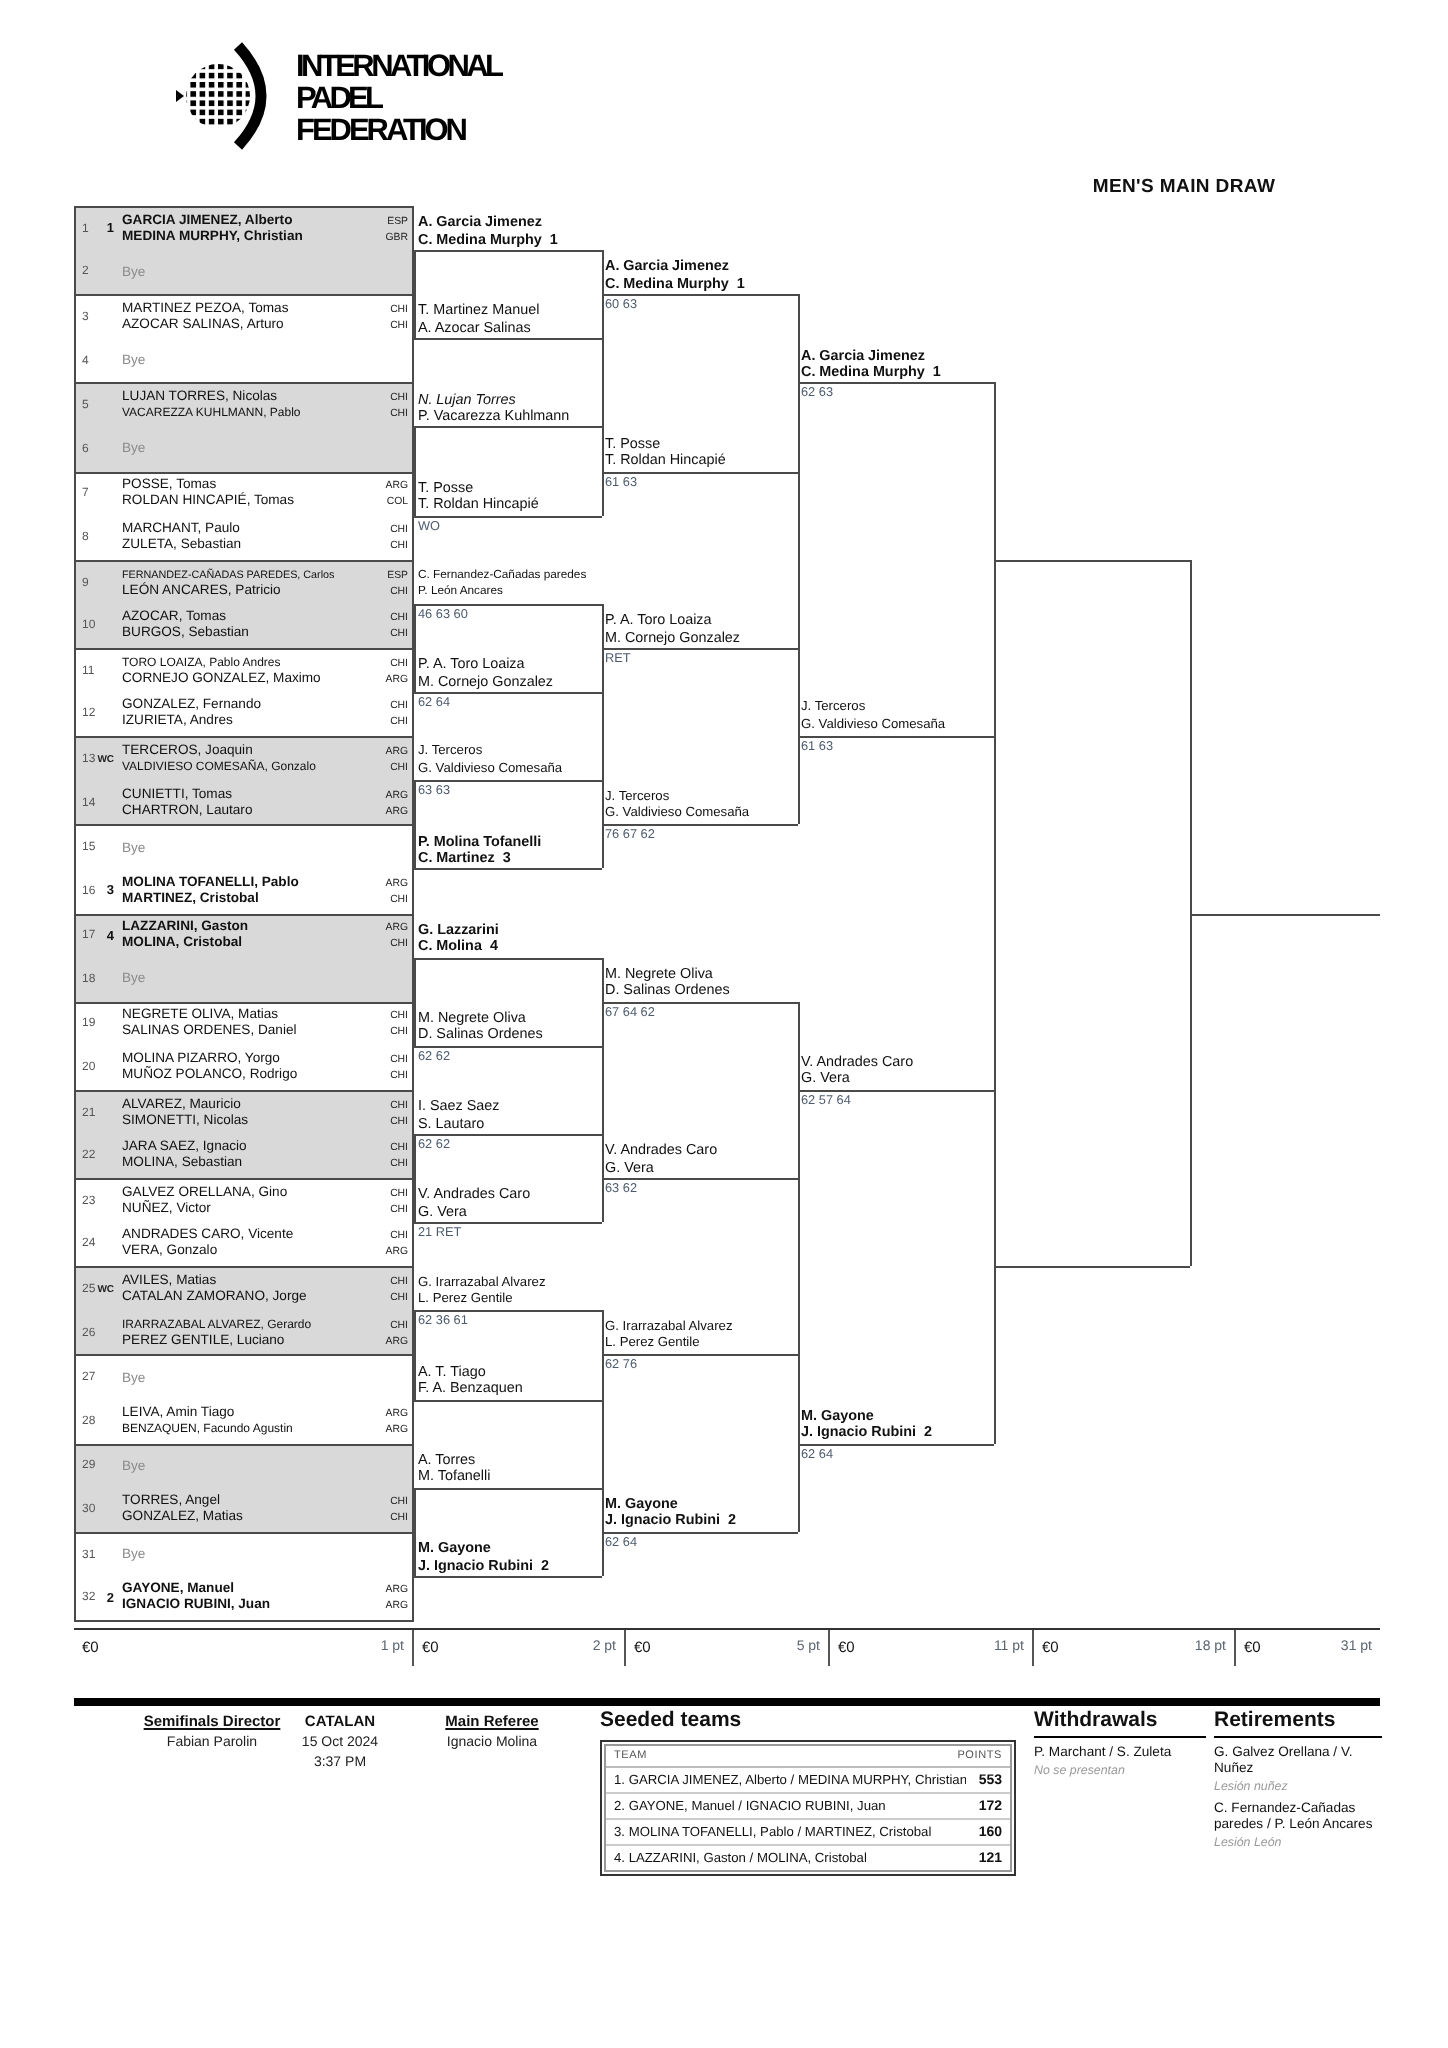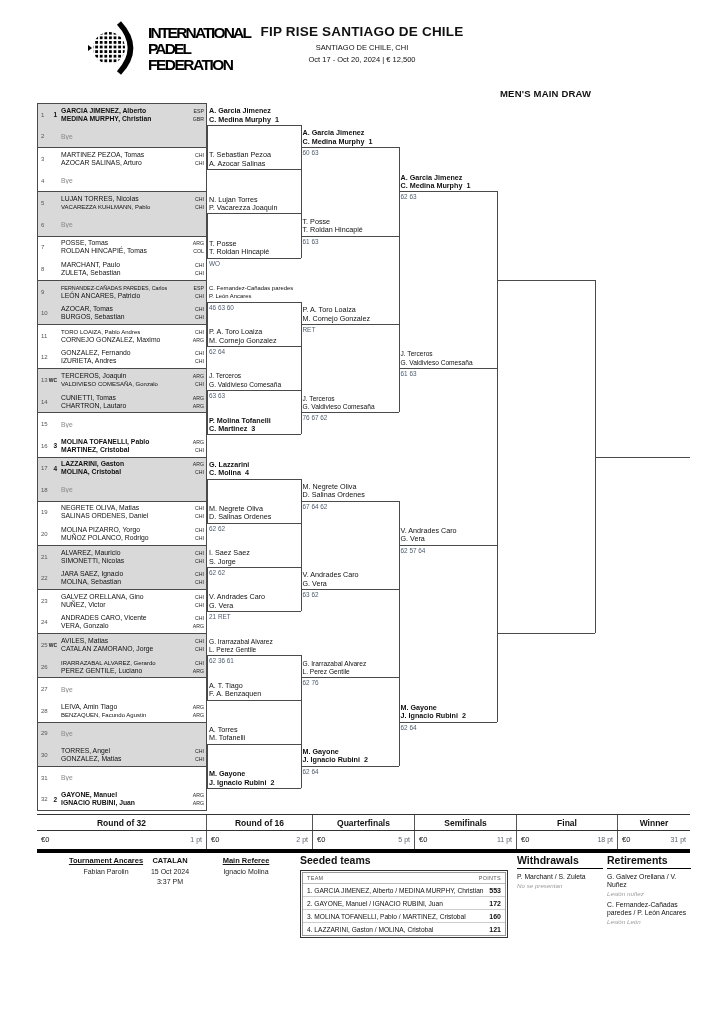--- a/index.html
+++ b/index.html
@@ -4,21 +4,21 @@
 <style>
   html,body{margin:0;padding:0;background:#888;}
   .page{position:relative;width:724px;height:1024px;background:#ffffff;margin:0 auto;
         font-family:"Liberation Sans","DejaVu Sans",sans-serif;color:#111;overflow:hidden;}
   
   .logo{position:absolute;left:86px;top:18px;}
   .titleblock{position:absolute;left:222px;top:24px;width:280px;text-align:center;}
   .title{font-size:13.5px;font-weight:bold;letter-spacing:.2px;}
   .subtitle{font-size:7.5px;margin-top:4px;}
   .dates{font-size:7.5px;margin-top:3px;}
-  .drawlabel{position:absolute;left:500px;top:88px;width:184px;text-align:left;
+  .drawlabel{position:absolute;left:500px;top:88px;width:184px;text-align:center;
              font-size:9.5px;font-weight:bold;letter-spacing:.2px;}
   
   .pair{position:absolute;left:37px;width:170px;border:1px solid #4a4a4a;box-sizing:border-box;
         display:flex;flex-direction:column;}
   .pair.shaded{background:#d9d9d9;}
   .r32row{flex:1;display:flex;align-items:center;overflow:hidden;}
   .numcell{width:21px;flex:none;display:flex;align-items:center;padding-left:3px;box-sizing:border-box;}
   .rnum{font-size:6px;color:#555;}
   .wc{font-size:5px;font-weight:bold;color:#222;margin-left:1px;}
   .seed{font-size:6.5px;font-weight:bold;color:#111;margin-left:auto;padding-right:2px;}
@@ -81,25 +81,20 @@
     <circle cx="23" cy="30" r="16" fill="url(#dotpat)"></circle>
     <polygon points="2,27 6,30 2,33" fill="#000"></polygon>
     <path d="M 33 5 Q 56 30 33 55" stroke="#000" stroke-width="5.5" fill="none"></path>
     <g font-family="Liberation Sans, sans-serif" font-weight="bold" fill="#000">
       <text x="62" y="20" font-size="15.5" textLength="104" lengthAdjust="spellingAndGlyphs">INTERNATIONAL</text>
       <text x="62" y="36" font-size="15.5" textLength="44" lengthAdjust="spellingAndGlyphs">PADEL</text>
       <text x="62" y="52" font-size="15.5" textLength="86" lengthAdjust="spellingAndGlyphs">FEDERATION</text>
     </g>
   </svg>
 
-  <div class="titleblock">
-    <div class="title">FIP RISE SANTIAGO DE CHILE</div>
-    <div class="subtitle">SANTIAGO DE CHILE, CHI</div>
-    <div class="dates">Oct 17 - Oct 20, 2024   |   € 12,500</div>
-  </div>
 
   <div class="drawlabel">MEN'S MAIN DRAW</div>
 
   <div id="bracket">
       <div class="pair shaded" id="pair0" style="top: 103px; height: 45.188px;">
         <div class="r32row">
           <div class="numcell">
             <span class="rnum">1</span>
             <span class="seed">1</span>
           </div>
@@ -519,27 +514,27 @@
           </div>
         </div>
       </div>
       <div class="hline" style="left: 207px; width: 93.5px; top: 125.094px;"></div>
       <div class="bname bold" style="left: 209px; width: 88.5px; bottom: 899.906px;">
         <div class="bl" style="font-size: 7.2px;">A. Garcia Jimenez</div>
         <div class="bl" style="font-size: 7.2px;">C. Medina Murphy<span class="bseed">1</span></div>
       </div>
       <div class="hline" style="left: 207px; width: 93.5px; top: 169.282px;"></div>
       <div class="bname" style="left: 209px; width: 88.5px; bottom: 855.718px;">
-        <div class="bl" style="font-size: 7.2px;">T. Sebastian Pezoa</div>
+        <div class="bl" style="font-size: 7.2px;">T. Martinez Manuel</div>
         <div class="bl" style="font-size: 7.2px;">A. Azocar Salinas</div>
       </div>
       <div class="hline" style="left: 207px; width: 93.5px; top: 213.47px;"></div>
       <div class="bname" style="left: 209px; width: 88.5px; bottom: 811.53px;">
-        <div class="bl" style="font-size: 7.2px;">N. Lujan Torres</div>
-        <div class="bl" style="font-size: 7.2px;">P. Vacarezza Joaquin</div>
+        <div class="bl" style="font-size: 7.2px; font-style: italic;">N. Lujan Torres</div>
+        <div class="bl" style="font-size: 7.2px;">P. Vacarezza Kuhlmann</div>
       </div>
       <div class="hline" style="left: 207px; width: 93.5px; top: 257.658px;"></div>
       <div class="bname" style="left: 209px; width: 88.5px; bottom: 767.342px;">
         <div class="bl" style="font-size: 7.2px;">T. Posse</div>
         <div class="bl" style="font-size: 7.2px;">T. Roldan Hincapié</div>
       </div>
       <div class="bscore" style="left: 209px; top: 259.658px;">WO</div>
       <div class="hline" style="left: 207px; width: 93.5px; top: 301.846px;"></div>
       <div class="bname" style="left: 209px; width: 88.5px; bottom: 723.154px;">
         <div class="bl" style="font-size: 5.9px;">C. Fernandez-Cañadas paredes</div>
@@ -570,21 +565,21 @@
       </div>
       <div class="hline" style="left: 207px; width: 93.5px; top: 522.786px;"></div>
       <div class="bname" style="left: 209px; width: 88.5px; bottom: 502.214px;">
         <div class="bl" style="font-size: 7.2px;">M. Negrete Oliva</div>
         <div class="bl" style="font-size: 7.2px;">D. Salinas Ordenes</div>
       </div>
       <div class="bscore" style="left: 209px; top: 524.786px;">62 62</div>
       <div class="hline" style="left: 207px; width: 93.5px; top: 566.974px;"></div>
       <div class="bname" style="left: 209px; width: 88.5px; bottom: 458.026px;">
         <div class="bl" style="font-size: 7.2px;">I. Saez Saez</div>
-        <div class="bl" style="font-size: 7.2px;">S. Jorge</div>
+        <div class="bl" style="font-size: 7.2px;">S. Lautaro</div>
       </div>
       <div class="bscore" style="left: 209px; top: 568.974px;">62 62</div>
       <div class="hline" style="left: 207px; width: 93.5px; top: 611.162px;"></div>
       <div class="bname" style="left: 209px; width: 88.5px; bottom: 413.838px;">
         <div class="bl" style="font-size: 7.2px;">V. Andrades Caro</div>
         <div class="bl" style="font-size: 7.2px;">G. Vera</div>
       </div>
       <div class="bscore" style="left: 209px; top: 613.162px;">21 RET</div>
       <div class="hline" style="left: 207px; width: 93.5px; top: 655.35px;"></div>
       <div class="bname" style="left: 209px; width: 88.5px; bottom: 369.65px;">
@@ -708,28 +703,20 @@
       <div class="vline" style="left: 398.5px; top: 677.444px; height: 88.376px;"></div>
       <div class="vline" style="left: 398.5px; top: 191.376px; height: 176.752px;"></div>
       <div class="vline" style="left: 497px; top: 191.376px; height: 176.752px;"></div>
       <div class="vline" style="left: 398.5px; top: 544.88px; height: 176.752px;"></div>
       <div class="vline" style="left: 497px; top: 544.88px; height: 176.752px;"></div>
       <div class="vline" style="left: 497px; top: 279.752px; height: 353.504px;"></div>
       <div class="vline" style="left: 595px; top: 279.752px; height: 353.504px;"></div>
     </div>
 
   <div class="roundsbar">
-    <div class="rhead" id="roundsHead">
-        <div class="cell" style="width: 170px; flex: 0 0 auto;"><span>Round of 32</span></div>
-        <div class="cell" style="width: 106px; flex: 0 0 auto;"><span>Round of 16</span></div>
-        <div class="cell" style="width: 102px; flex: 0 0 auto;"><span>Quarterfinals</span></div>
-        <div class="cell" style="width: 102px; flex: 0 0 auto;"><span>Semifinals</span></div>
-        <div class="cell" style="width: 101px; flex: 0 0 auto;"><span>Final</span></div>
-        <div class="cell" style="width: 72px; flex: 0 0 auto;"><span>Winner</span></div>
-      </div>
     <div class="rvals" id="roundsVals">
         <div class="cell" style="width: 170px; flex: 0 0 auto;">
           <span class="euro">€0</span>
           <span class="pts">1 pt</span>
         </div>
         <div class="cell" style="width: 106px; flex: 0 0 auto;">
           <span class="euro">€0</span>
           <span class="pts">2 pt</span>
         </div>
         <div class="cell" style="width: 102px; flex: 0 0 auto;">
@@ -746,21 +733,21 @@
         </div>
         <div class="cell" style="width: 72px; flex: 0 0 auto;">
           <span class="euro">€0</span>
           <span class="pts">31 pt</span>
         </div>
       </div>
   </div>
   <div class="thickbar"></div>
 
   <div class="offblock" style="left:46px;top:856px;width:120px;">
-    <div class="offhead">Tournament Ancares</div>
+    <div class="offhead">Semifinals Director</div>
     <div class="offval">Fabian Parolin</div>
   </div>
   <div class="offblock" style="left:138px;top:856px;width:64px;">
     <div class="offhead nounder">CATALAN</div>
     <div class="offval">15 Oct 2024</div>
     <div class="offval">3:37 PM</div>
   </div>
   <div class="offblock" style="left:206px;top:856px;width:80px;">
     <div class="offhead">Main Referee</div>
     <div class="offval">Ignacio Molina</div>

